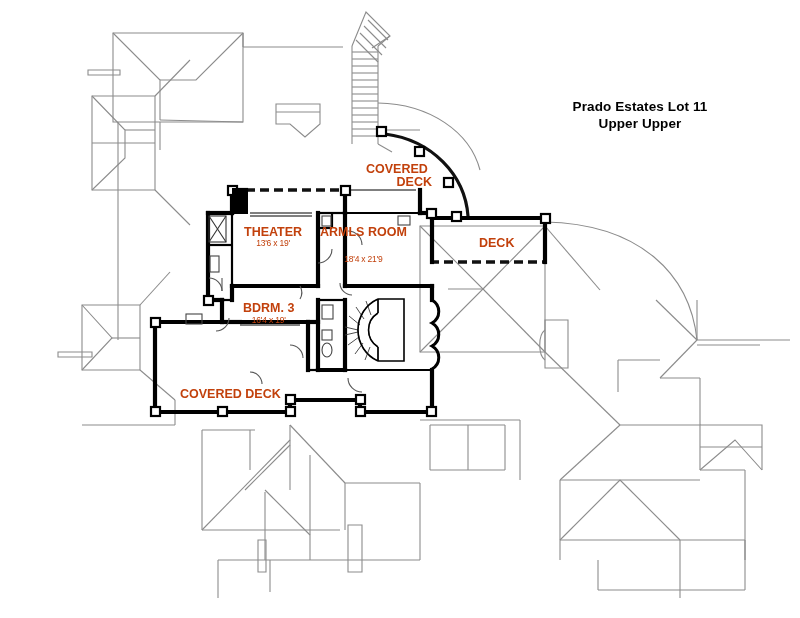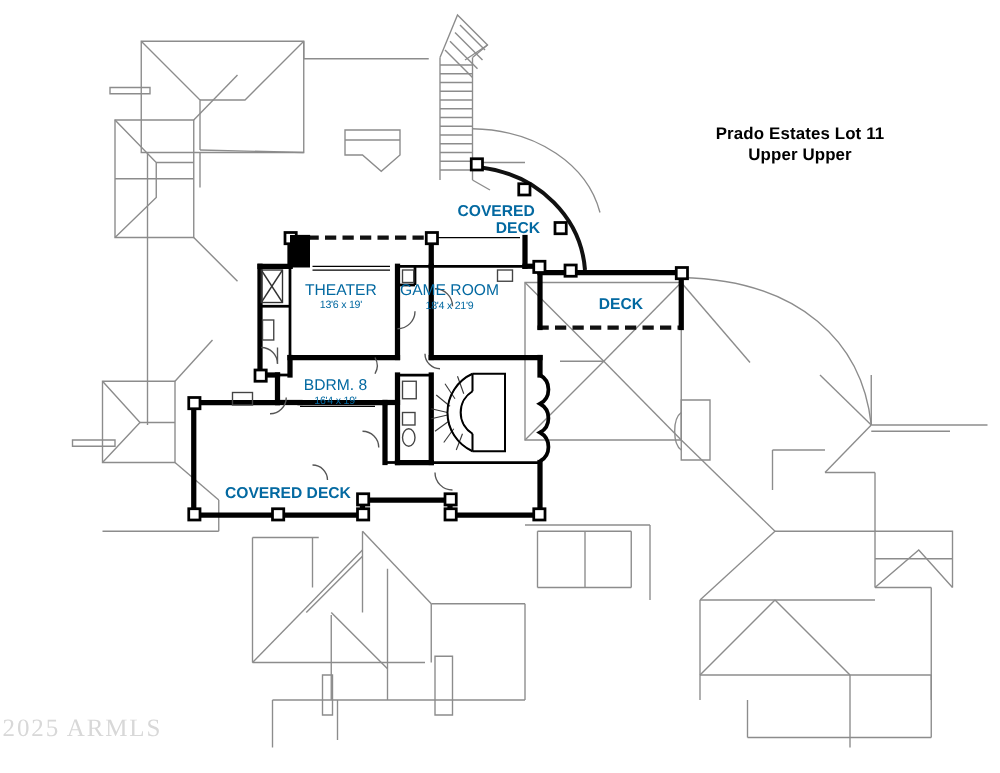--- a/index.html
+++ b/index.html
@@ -47,41 +47,41 @@
     top: 572px;
     font-family: "Liberation Serif", serif;
     font-size: 20px;
     letter-spacing: 1.5px;
     color: #d8d8d8;
     white-space: nowrap;
     user-select: none;
   }
   .room-label {
     position: absolute;
-    color: #0369a1;
+    color: #c2410c;
     font-family: "Liberation Sans", sans-serif;
     text-align: center;
     white-space: nowrap;
     line-height: 1.05;
   }
   .room-label .rm-name {
     display: block;
-    font-weight: normal;
+    font-weight: bold;
   }
   .room-label .rm-dims {
     display: block;
     font-weight: normal;
     letter-spacing: -0.2px;
   }
   
   #label-theater { left: 244px; top: 226px; font-size: 12.5px; }
   #label-theater .rm-dims { font-size: 8.5px; margin-top: 0; }
 
   #label-game-room { left: 320px; top: 226px; font-size: 12.5px; }
-  #label-game-room .rm-dims { font-size: 8.5px; margin-top: 1px; }
+  #label-game-room .rm-dims { font-size: 8.5px; margin-top: 16px; }
 
   #label-bdrm5 { left: 243px; top: 302px; font-size: 12.5px; }
   #label-bdrm5 .rm-dims { font-size: 8.5px; margin-top: 1px; }
 
   #label-covered-deck-upper {
     left: 366px; top: 163px; font-size: 12.5px; font-weight: bold;
     text-align: left; width: 66px;
   }
   #label-covered-deck-upper .ln2 { display: block; text-align: right; }
 
@@ -421,37 +421,36 @@
     <span>Prado Estates Lot 11</span><br>
     <span>Upper Upper</span>
   </div>
 
   <div class="room-label" id="label-theater">
     <span class="rm-name">THEATER</span>
     <span class="rm-dims">13'6 x 19'</span>
   </div>
 
   <div class="room-label" id="label-game-room">
-    <span class="rm-name">GAME ROOM</span>
+    <span class="rm-name">ARMLS ROOM</span>
     <span class="rm-dims">18'4 x 21'9</span>
   </div>
 
   <div class="room-label" id="label-bdrm5">
-    <span class="rm-name">BDRM. 8</span>
+    <span class="rm-name">BDRM. 3</span>
     <span class="rm-dims">16'4 x 19'</span>
   </div>
 
   <div class="room-label" id="label-covered-deck-upper">
     <span class="ln1">COVERED</span>
     <span class="ln2">DECK</span>
   </div>
 
   <div class="room-label" id="label-deck-right">
     <span>DECK</span>
   </div>
 
   <div class="room-label" id="label-covered-deck-lower">
     <span>COVERED DECK</span>
   </div>
 
-  <div class="watermark">2025 ARMLS</div>
 
 </div>
 
 </body></html>

